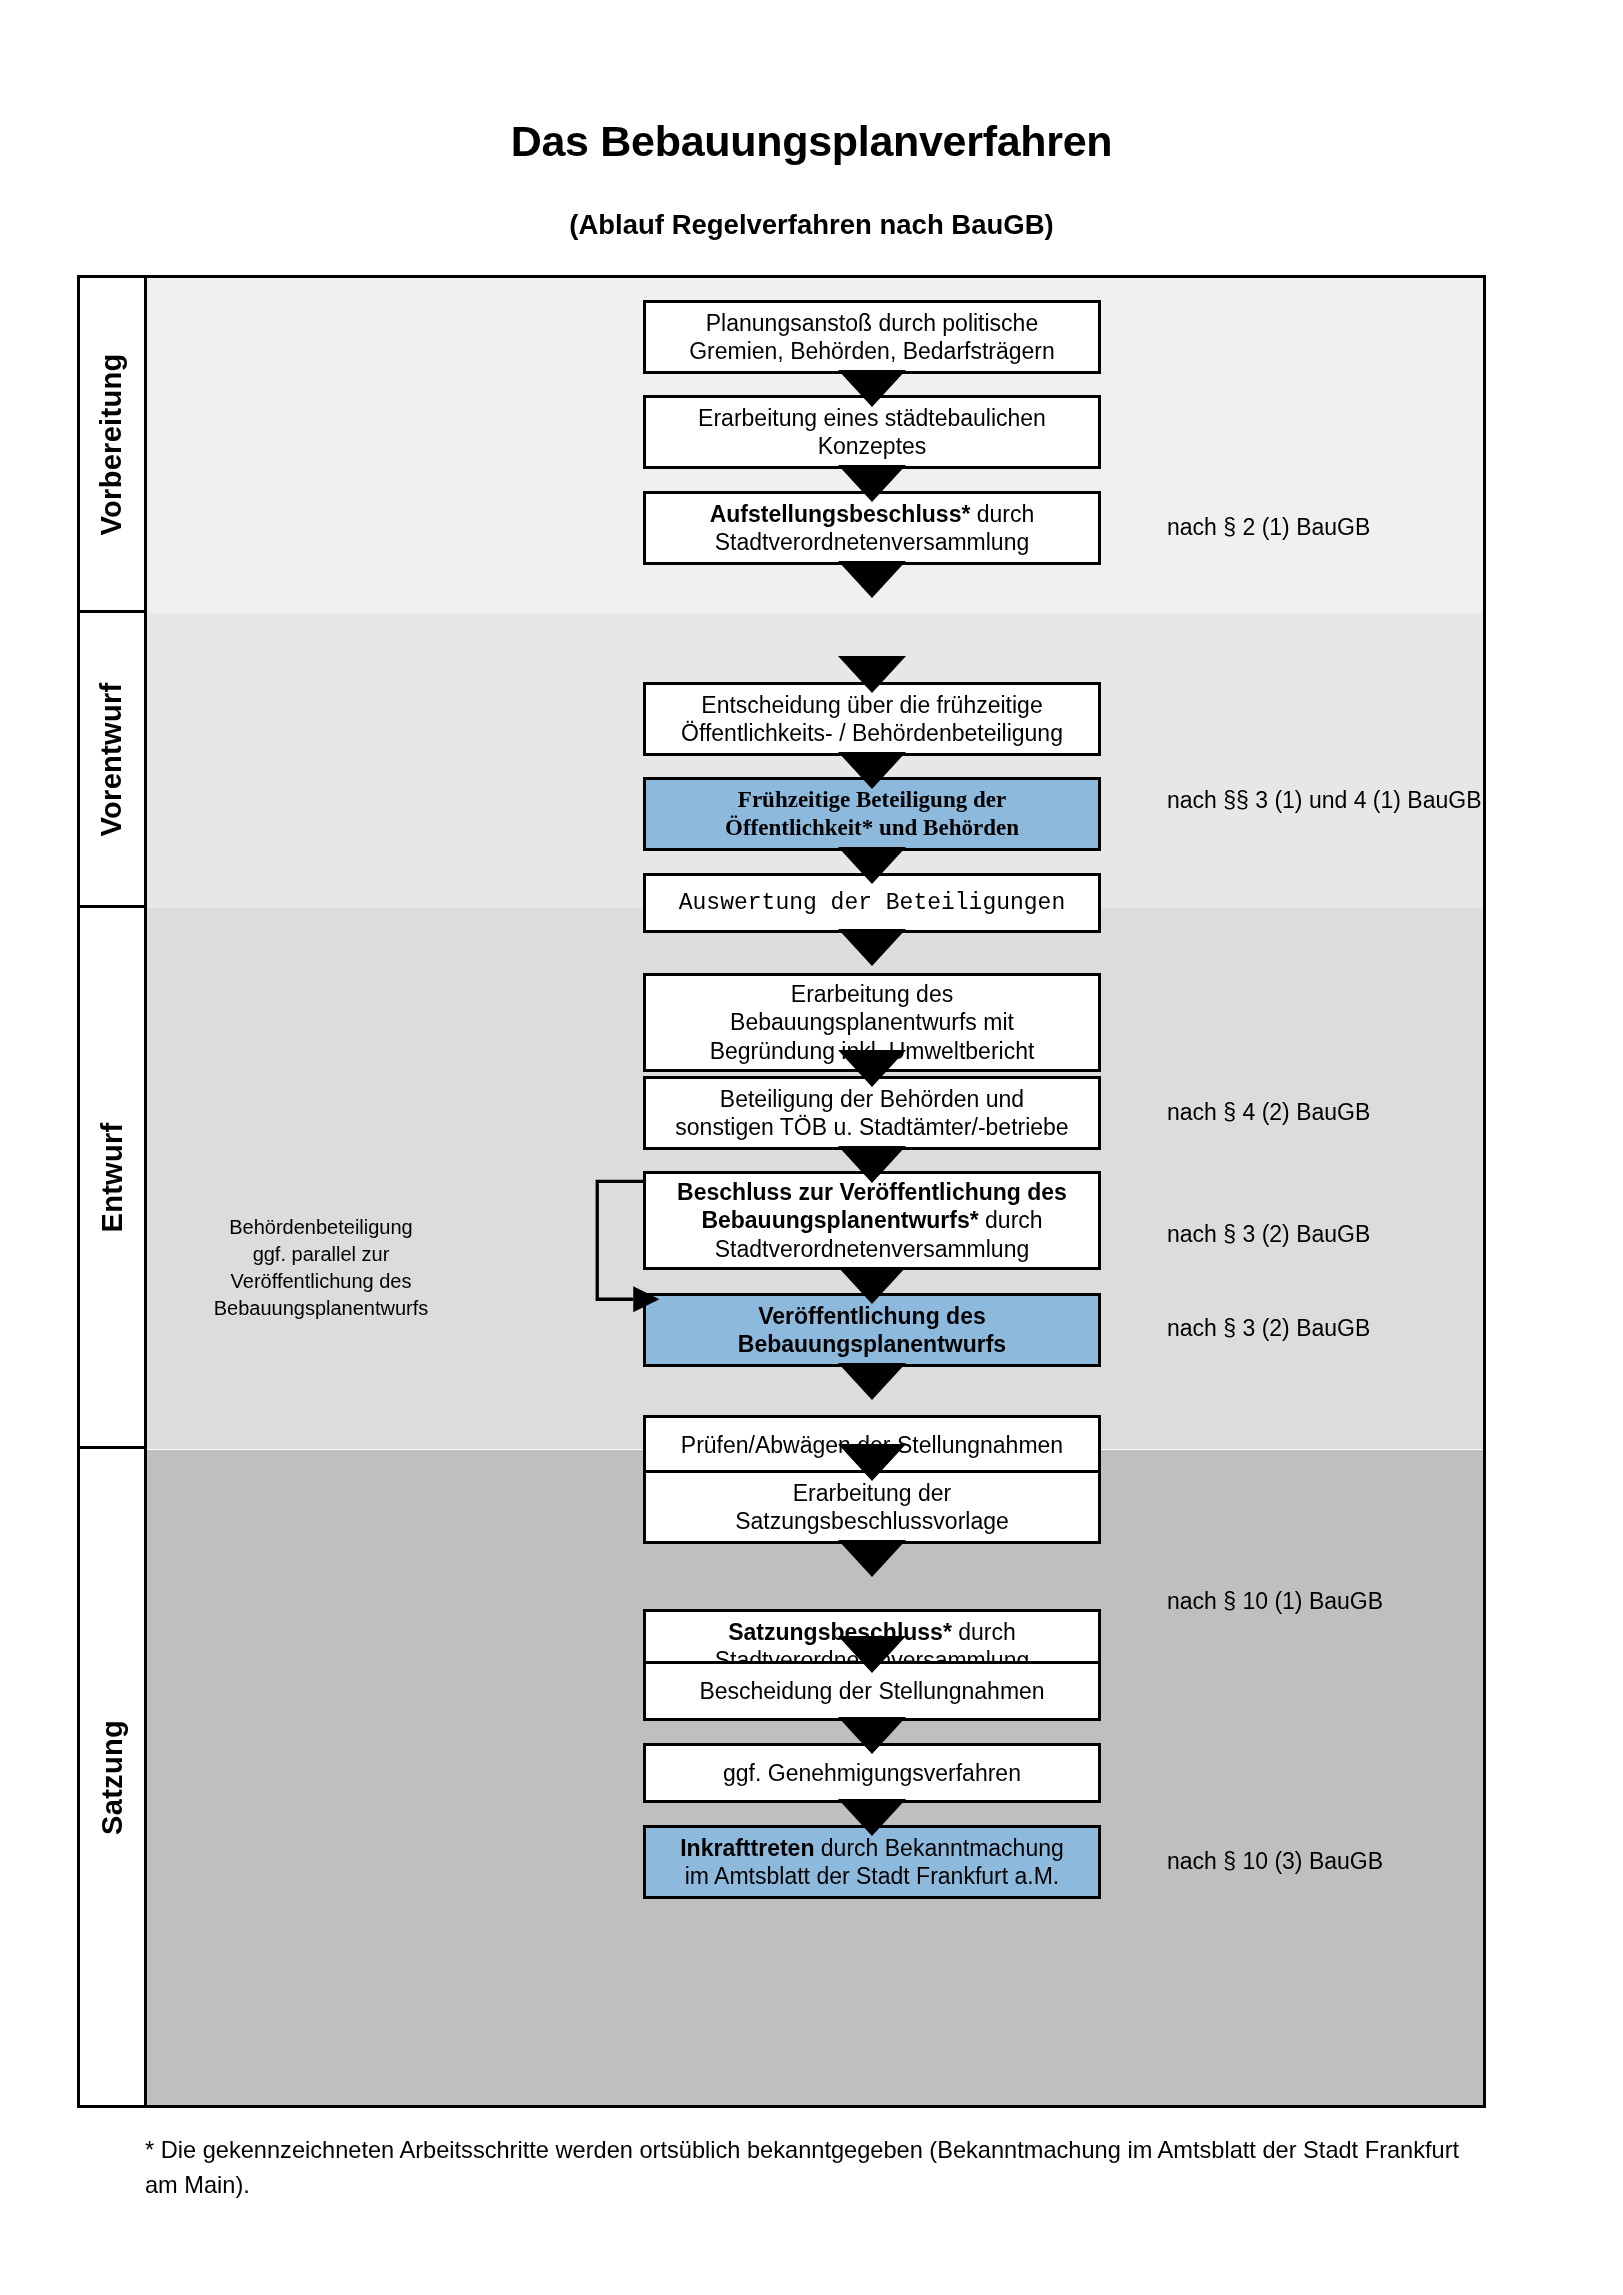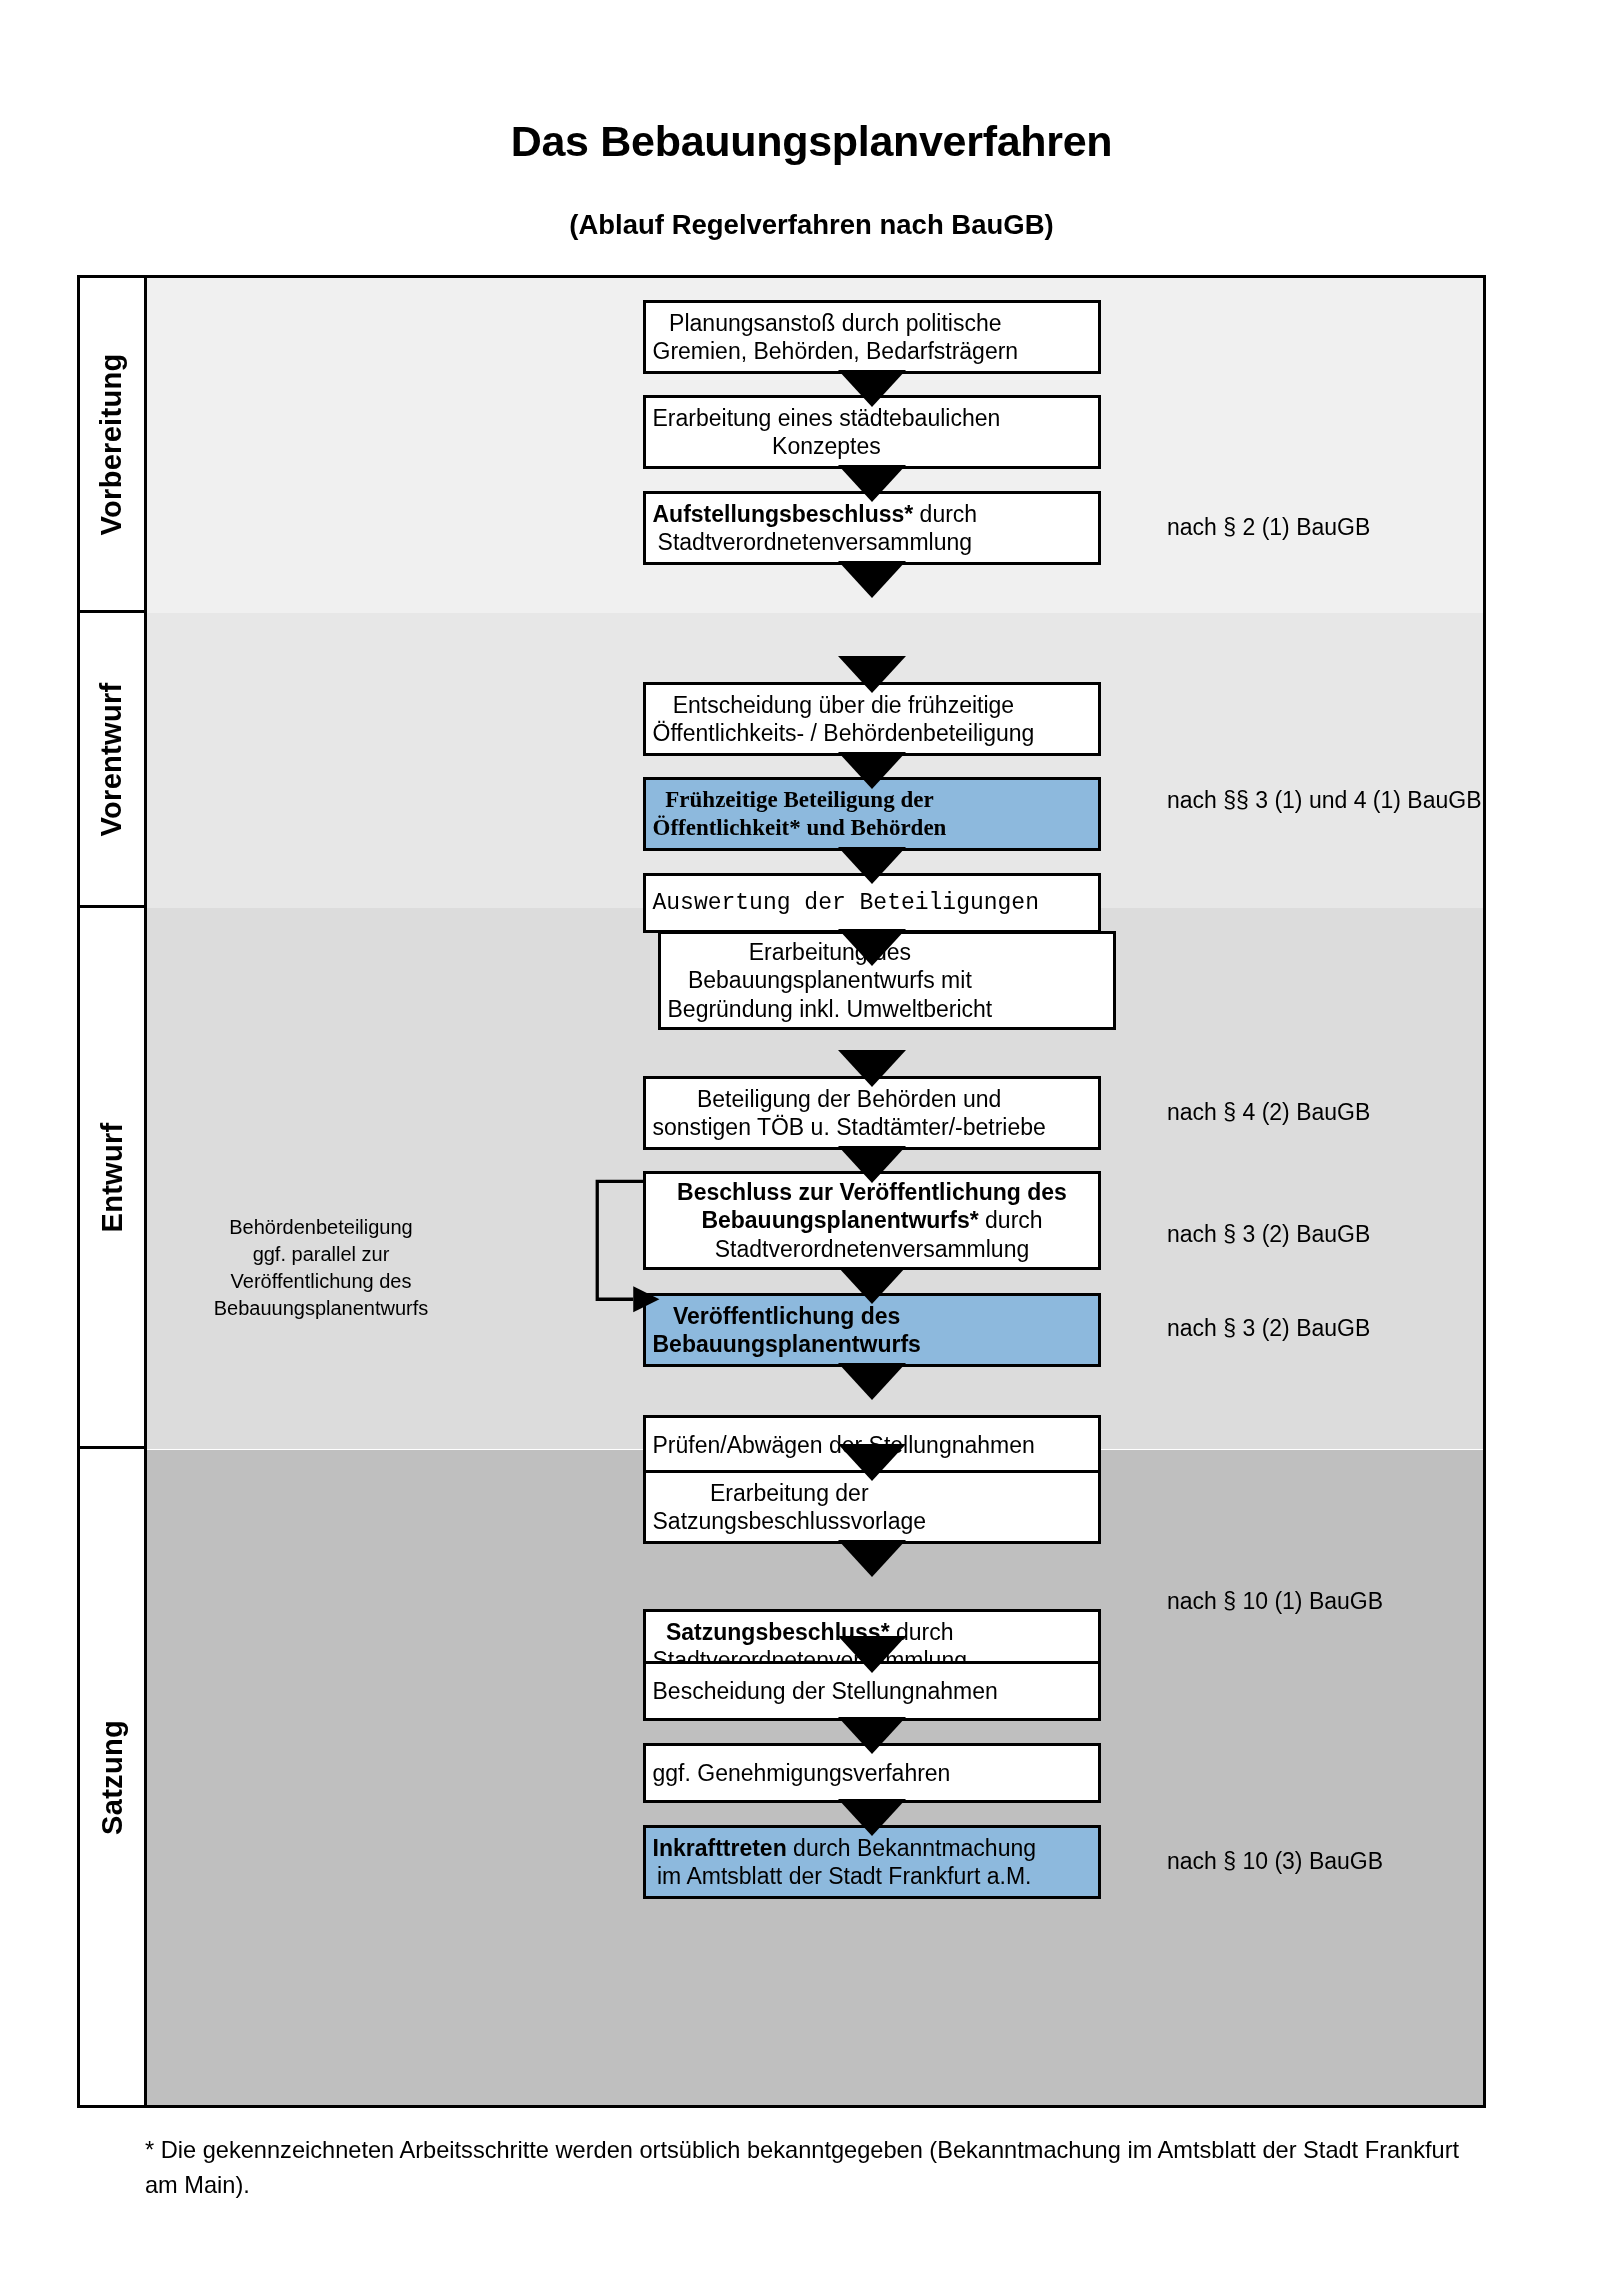--- a/index.html
+++ b/index.html
@@ -62,21 +62,21 @@
     box-sizing:border-box;
   }
 
   
   .fbox{
     position:absolute;
     left:563px; width:458px;
     border:3.3px solid #000;
     box-sizing:border-box;
     background:#ffffff;
-    display:flex; align-items:center; 
+    display:flex; align-items:center; justify-content:center;
     text-align:center;
     font-size:23px; line-height:1.22;
     padding:3.9px 6.5px;
     z-index:4;
   }
   .fbox.blue{background:#8db9dd;}
   .fbox b{font-weight:bold;}
 
   
   .arrow{
@@ -189,21 +189,21 @@
   </div>
   <div class="arrow" style="top:569px;"></div>
 
   <div class="fbox" style="top:595px;height:60px;font-family:Liberation Mono, monospace;">
     <div>
       <span>Auswertung der Beteiligungen</span>
     </div>
   </div>
   <div class="arrow" style="top:651px;"></div>
 
-  <div class="fbox" style="top:653px;height:99px;margin-left:15px;">
+  <div class="fbox" style="top:695px;height:99px;">
     <div>
       <span>Erarbeitung des</span><br><span>Bebauungsplanentwurfs mit</span><br><span>Begründung inkl. Umweltbericht</span>
     </div>
   </div>
   <div class="arrow" style="top:772px;"></div>
 
   <div class="fbox" style="top:798px;height:74px;">
     <div>
       <span>Beteiligung der Behörden und</span><br><span>sonstigen TÖB u. Stadtämter/-betriebe</span>
     </div>

